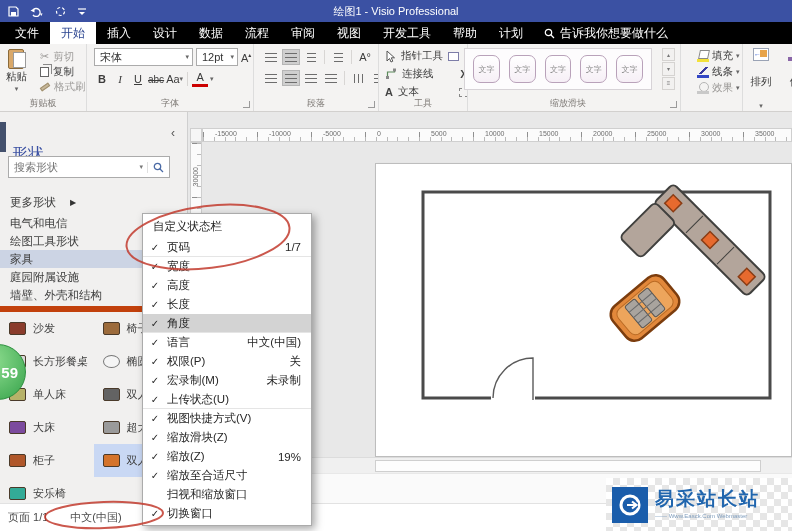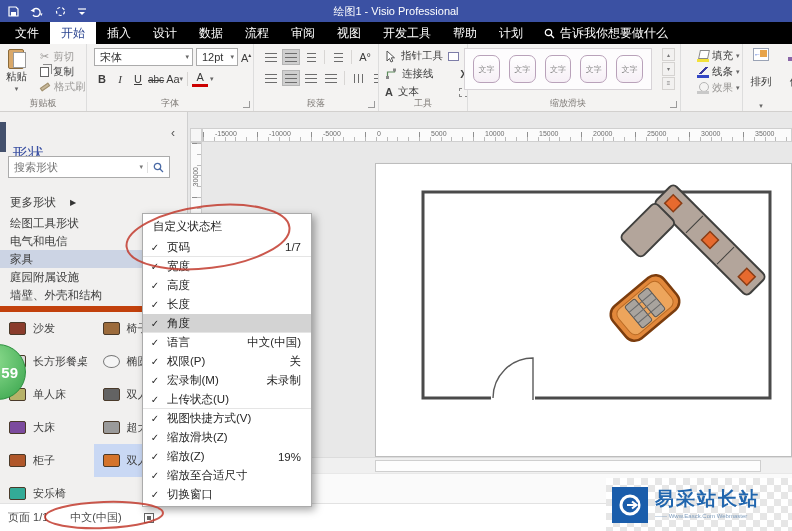--- a/index.html
+++ b/index.html
@@ -388,22 +388,22 @@
             <path d="M7,7 L10,10" stroke="#4a6aa5" stroke-width="1.3"></path>
           </svg>
       </span>
     </div>
     <div class="more">
       <span>更多形状</span>
       <span class="arr">▶</span>
     </div>
     <div class="stencils">
 
-    <div class="stencil">绘图工具形状</div>
-        <div class="stencil">电气和电信</div>
+    <div class="stencil">电气和电信</div>
+        <div class="stencil">绘图工具形状</div>
         <div class="stencil hl">家具</div>
         <div class="stencil">庭园附属设施</div>
         <div class="stencil">墙壁、外壳和结构</div>
       </div>
     <div class="shapegrid">
 
     <div class="cell">
           <span class="sicon" style="background: rgb(138, 60, 44);"></span>
           <span>沙发</span>
         </div>
@@ -574,20 +574,25 @@
           <span class="val"></span>
         </div>
         <div class="mitem">
           <span class="chk">✓</span>
           <span class="lbl">缩放(Z)</span>
           <span class="val">19%</span>
         </div>
         <div class="mitem">
           <span class="chk">✓</span>
           <span class="lbl">缩放至合适尺寸</span>
+          <span class="val"></span>
+        </div>
+        <div class="mitem">
+          <span class="chk"></span>
+          <span class="lbl">扫视和缩放窗口</span>
           <span class="val"></span>
         </div>
         <div class="mitem">
           <span class="chk">✓</span>
           <span class="lbl">切换窗口</span>
           <span class="val"></span>
         </div>
       </div>
   </div>
 

